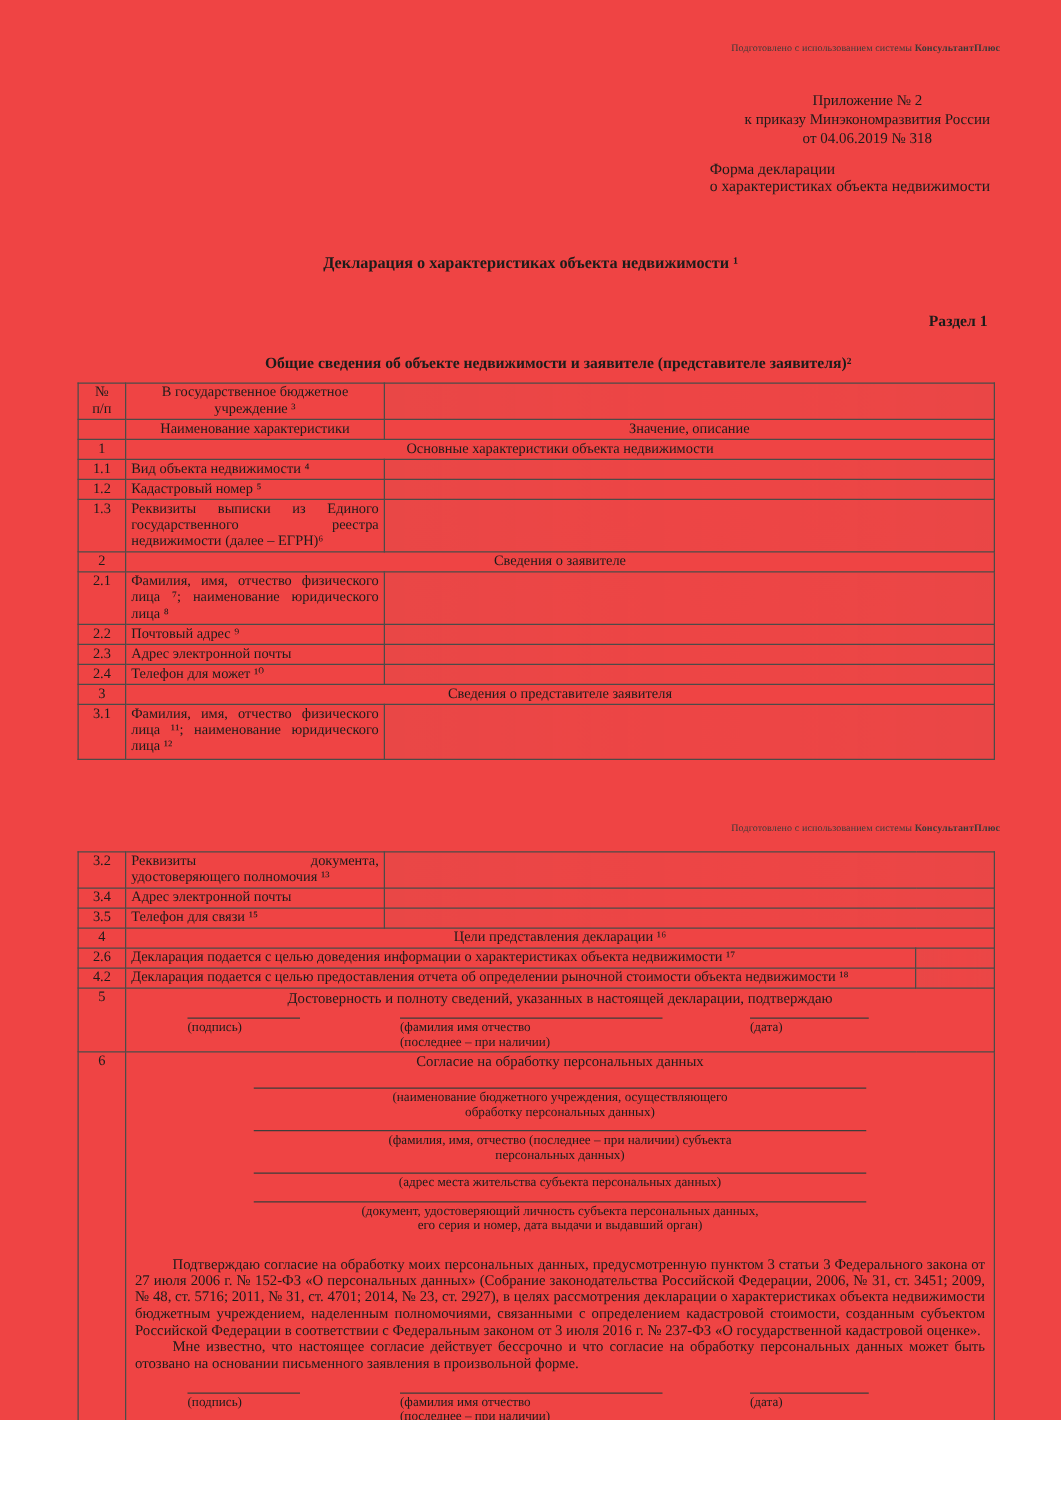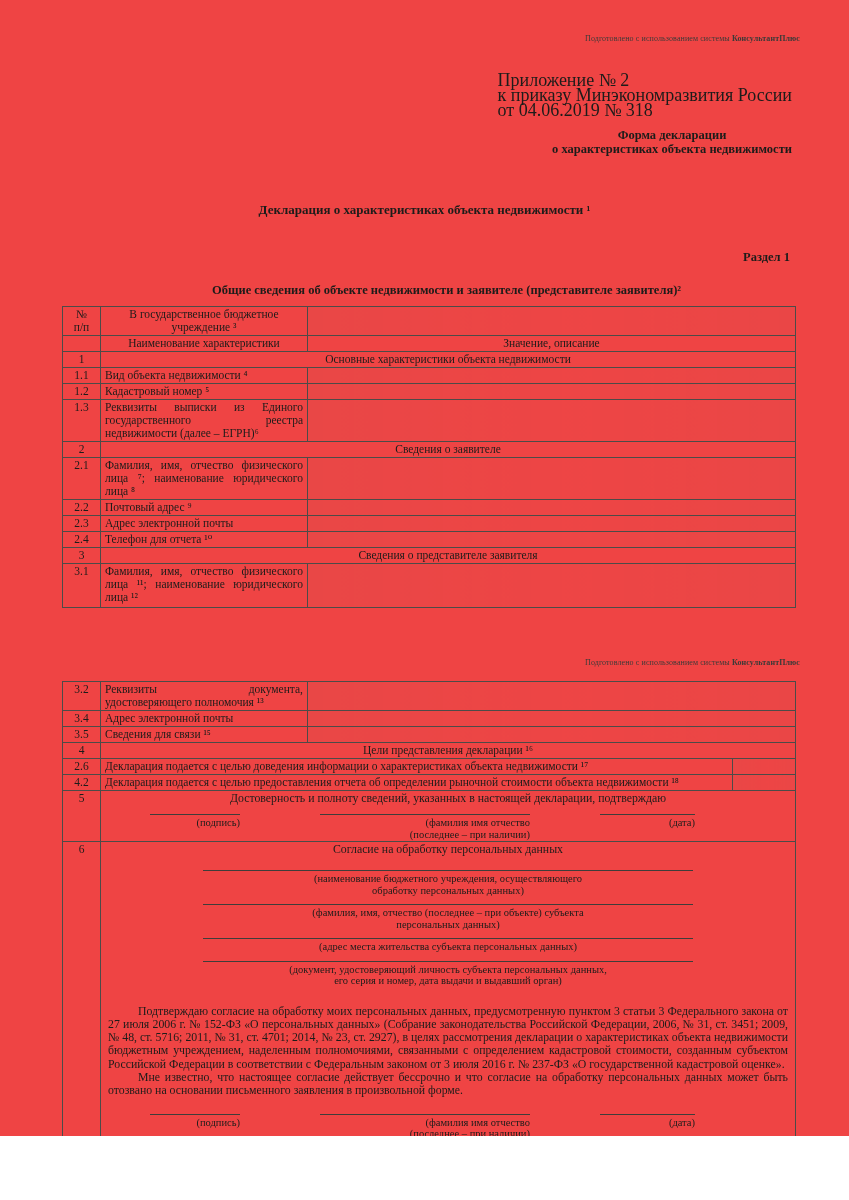--- a/index.html
+++ b/index.html
@@ -11,25 +11,25 @@
   }
   .credit{
     text-align:right;font-size:8px;color:#3c3a38;
     padding-right:49px;letter-spacing:.1px;
   }
   .credit-1{padding-top:34px;}
   .credit-2{margin-top:50px;}
   .credit b{font-weight:bold;}
   .appendix{
     width:fit-content;margin:30px 57px 0 auto;
-    text-align:left;font-size:18px;line-height:15px;
+    text-align:center;font-size:12px;line-height:15px;
   }
   .form-name{
     width:fit-content;margin:10px 57px 16px auto;
-    text-align:center;font-size:12.5px;line-height:14px;font-weight:bold;
+    font-size:12.5px;line-height:14px;font-weight:normal;
   }
   .doc-title{margin-top:46px;text-align:center;font-size:13px;font-weight:bold;}
   .section-label{margin-top:32px;margin-right:59px;text-align:right;font-size:12.5px;font-weight:bold;}
   .doc-subtitle{margin-top:18px;text-align:center;font-size:12.5px;font-weight:bold;padding-left:44px;}
 
   table.frm{
     border-collapse:collapse;table-layout:fixed;
     width:733px;margin-left:62px;
     font-size:11.5px;line-height:13px;
   }
@@ -42,21 +42,21 @@
   td.sec{text-align:center;margin-left:12px;}
   td.val{
     background:linear-gradient(90deg,rgba(128,122,112,.05),rgba(128,122,112,.015) 55%,rgba(128,122,112,.045));
   }
   tr.rh28{height:28px;} tr.rh15{height:15px;} tr.rh14{height:14px;}
   tr.rh42{height:42px;} tr.rh44{height:44px;}
 
   td.block{padding:4px 4px 8px 4px;}
   .block-title{text-align:center;font-size:11.8px;}
   .sig-row{display:flex;margin-top:9px;padding-left:45px;font-size:10.5px;line-height:11.5px;}
-  .sig{text-align:right;}
+  .sig{text-align:left;}
   .sig-line{border-top:1px solid #3f3d3a;height:0;margin-bottom:2px;}
   .sig-sign{width:90px;}
   .sig-name{width:210px;margin-left:80px;}
   .sig-date{width:95px;margin-left:70px;}
 
   td.consent{padding:6px 4px 30px 4px;}
   .consent .block-title{margin-bottom:14px;}
   .field{width:490px;margin:8px auto 0 auto;text-align:center;font-size:10.5px;line-height:11.5px;}
   .field-line{border-top:1px solid #3f3d3a;height:0;margin-bottom:2px;}
   .para{
@@ -141,21 +141,21 @@
       <td class="lbl">Почтовый адрес ⁹</td>
       <td class="val"></td>
     </tr>
     <tr class="rh14">
       <td class="num">2.3</td>
       <td class="lbl">Адрес электронной почты</td>
       <td class="val"></td>
     </tr>
     <tr class="rh14">
       <td class="num">2.4</td>
-      <td class="lbl">Телефон для отчета ¹⁰</td>
+      <td class="lbl">Телефон для может ¹⁰</td>
       <td class="val"></td>
     </tr>
     <tr class="rh14">
       <td class="num">3</td>
       <td class="sec" colspan="2">Сведения о представителе заявителя</td>
     </tr>
     <tr class="rh44">
       <td class="num">3.1</td>
       <td class="lbl">Фамилия, имя, отчество физического лица ¹¹; наименование юридического лица ¹²</td>
       <td class="val"></td>
@@ -178,21 +178,21 @@
       <td class="lbl">Реквизиты документа, удостоверяющего полномочия ¹³</td>
       <td class="val" colspan="2"></td>
     </tr>
     <tr class="rh14">
       <td class="num">3.4</td>
       <td class="lbl">Адрес электронной почты</td>
       <td class="val" colspan="2"></td>
     </tr>
     <tr class="rh14">
       <td class="num">3.5</td>
-      <td class="lbl">Сведения для связи ¹⁵</td>
+      <td class="lbl">Телефон для связи ¹⁵</td>
       <td class="val" colspan="2"></td>
     </tr>
     <tr class="rh14">
       <td class="num">4</td>
       <td class="sec" colspan="3">Цели представления декларации ¹⁶</td>
     </tr>
     <tr class="rh15">
       <td class="num">2.6</td>
       <td colspan="2">Декларация подается с целью доведения информации о характеристиках объекта недвижимости ¹⁷</td>
       <td class="val"></td>
@@ -228,21 +228,21 @@
       <td colspan="3" class="block consent">
         <div class="block-title">Согласие на обработку персональных данных</div>
 
         <div class="field">
           <div class="field-line"></div>
           <div>(наименование бюджетного учреждения, осуществляющего</div>
           <div>обработку персональных данных)</div>
         </div>
         <div class="field">
           <div class="field-line"></div>
-          <div>(фамилия, имя, отчество (последнее – при объекте) субъекта</div>
+          <div>(фамилия, имя, отчество (последнее – при наличии) субъекта</div>
           <div>персональных данных)</div>
         </div>
         <div class="field">
           <div class="field-line"></div>
           <div>(адрес места жительства субъекта персональных данных)</div>
         </div>
         <div class="field">
           <div class="field-line"></div>
           <div>(документ, удостоверяющий личность субъекта персональных данных,</div>
           <div>его серия и номер, дата выдачи и выдавший орган)</div>

